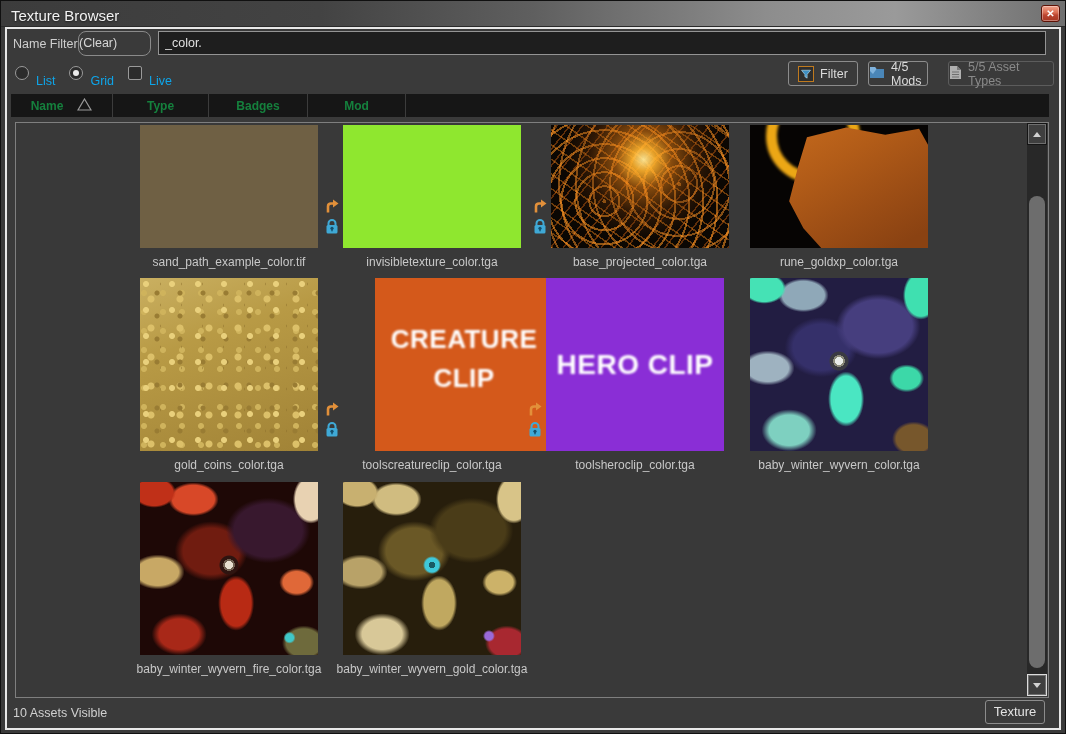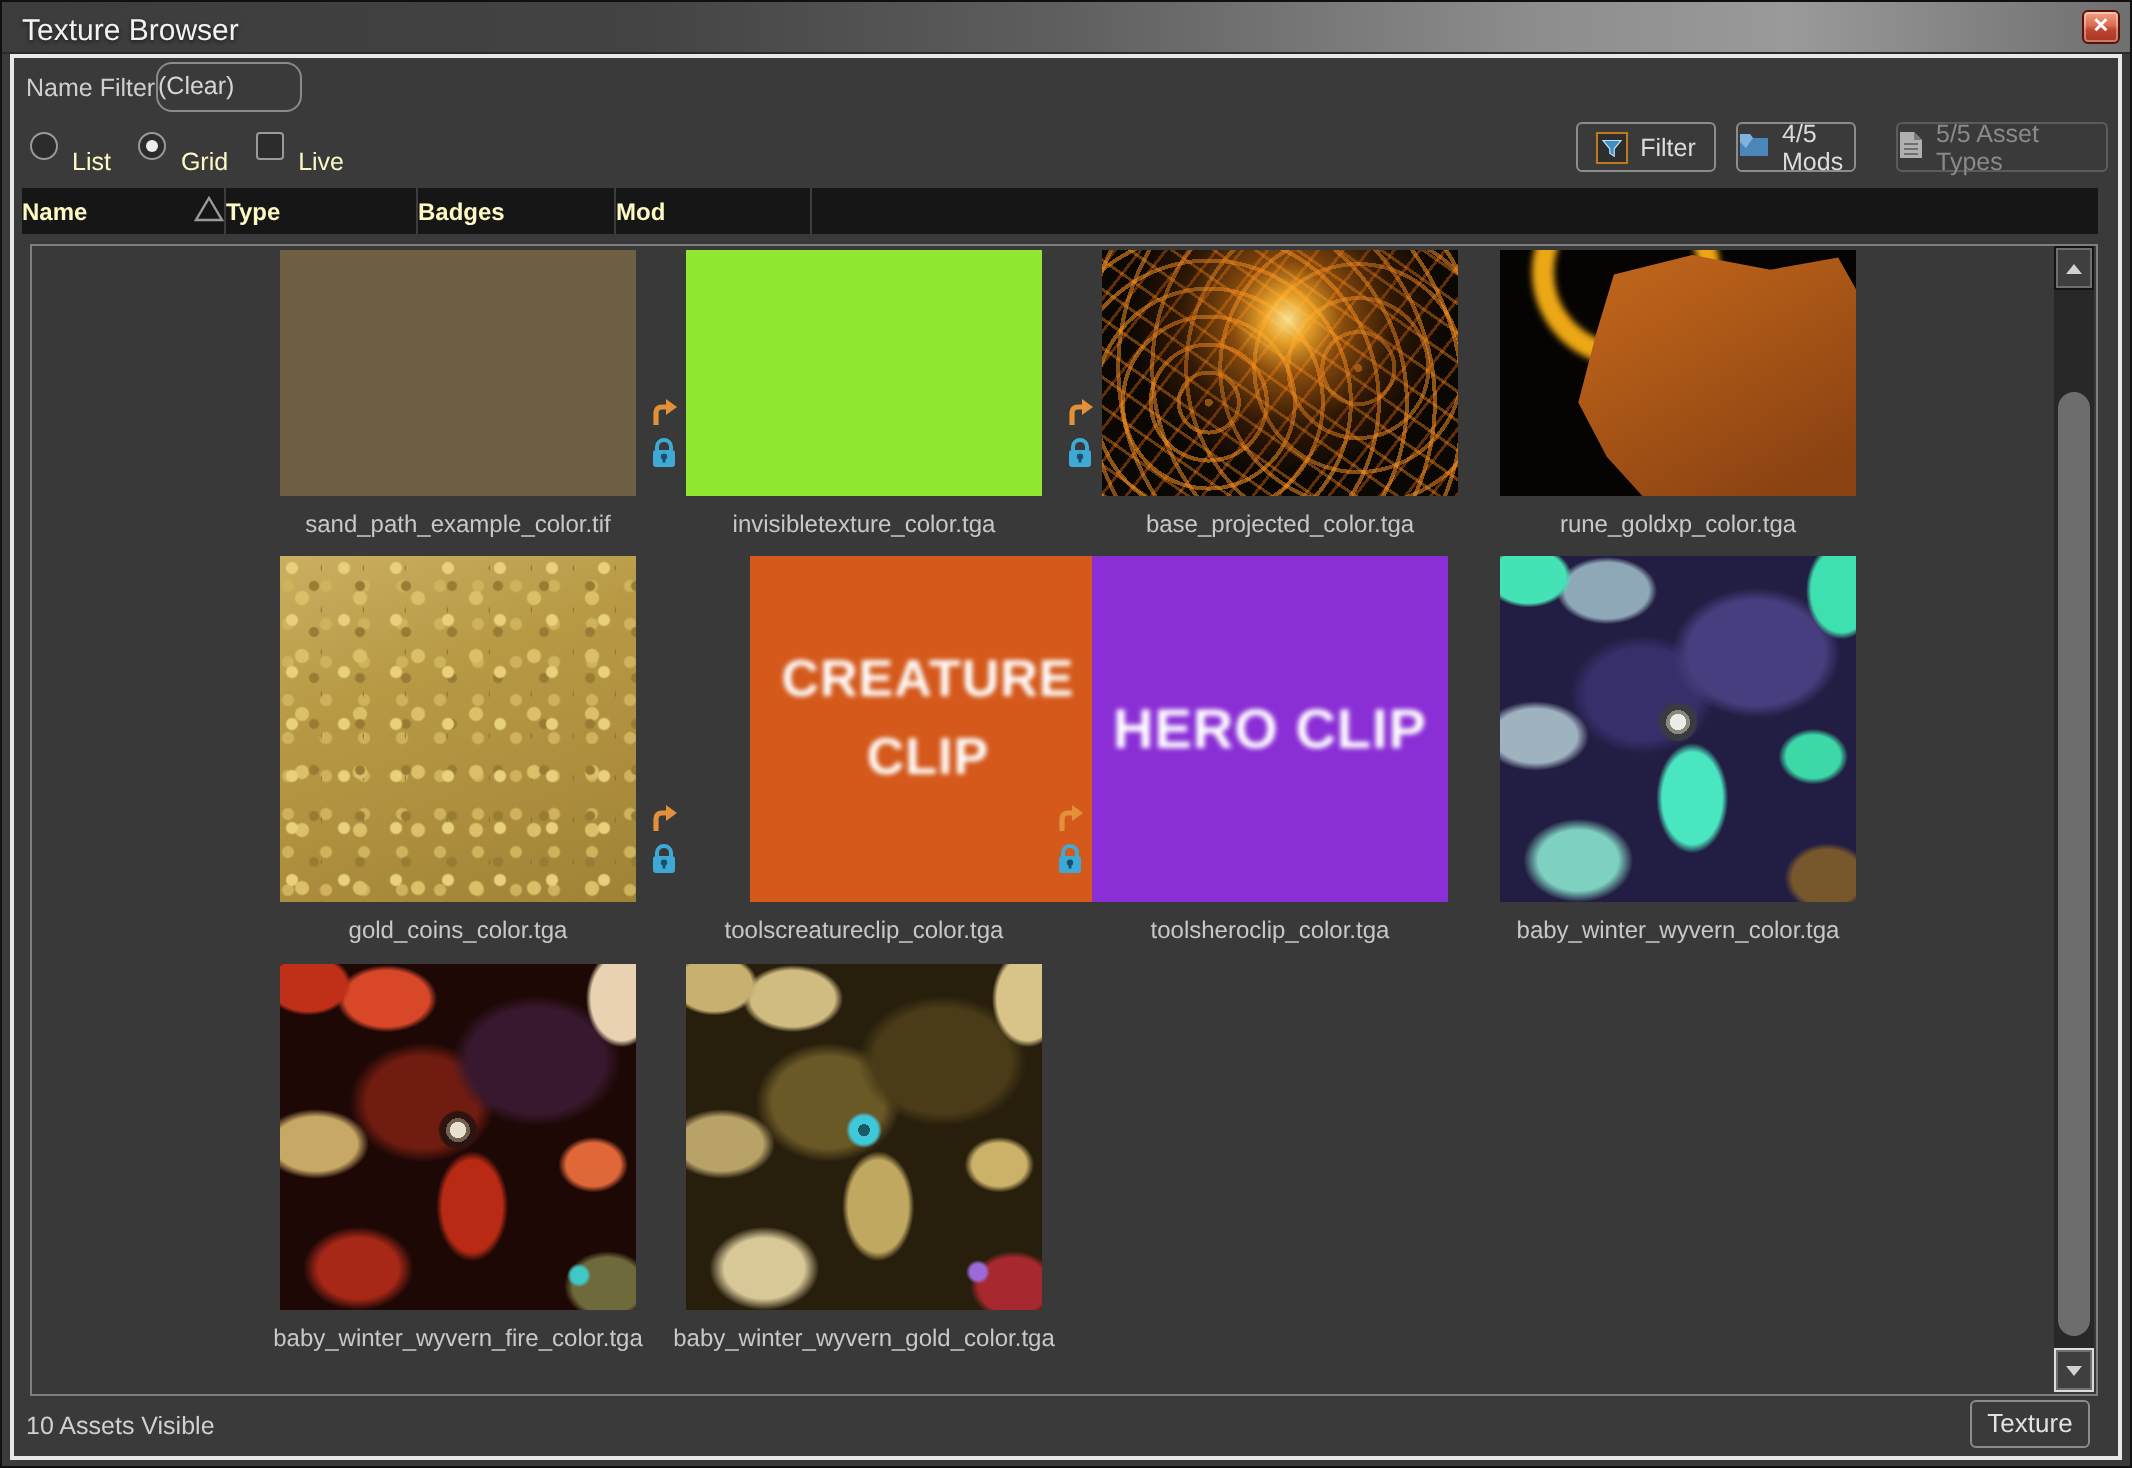--- a/index.html
+++ b/index.html
@@ -25,36 +25,36 @@
   .clear-button{position:absolute;left:77px;top:30px;width:73px;height:25px;border:1px solid #8a8a8a;border-radius:8px;
     background:#3a3a3a;color:#d6d6d6;font-size:12.5px;text-align:left;line-height:23px;cursor:pointer;}
   .filter-input{position:absolute;left:157px;top:30px;width:888px;height:24px;background:#1e1e1e;border:1px solid #949494;
     color:#e0e0e0;font-size:12.5px;padding:0 6px;outline:none;}
 
   
   .radio-group{position:absolute;left:14px;top:63px;height:18px;display:flex;align-items:center;}
   .radio,.checkbox{width:14px;height:14px;background:#2c2c2c;border:1px solid #9a9a9a;display:inline-block;position:relative;cursor:pointer;}
   .radio{border-radius:50%;}
   .radio.checked::after{content:"";position:absolute;left:3px;top:3px;width:6px;height:6px;border-radius:50%;background:#ececec;}
-  .ctl-label{font-size:12.5px;color:#fef9c3;margin:16px 14px 0 7px;}
+  .ctl-label{font-size:12.5px;color:#0ea5e9;margin:16px 14px 0 7px;}
   .checkbox{border-radius:2px;}
 
   
   .tb-button{position:absolute;top:60px;height:25px;border:1px solid #8c8c8c;border-radius:3px;background:#3a3a3a;
     display:flex;align-items:center;justify-content:center;gap:6px;color:#dcdcdc;font-size:12.5px;cursor:pointer;}
   .tb-button.disabled{border-color:#5c5c5c;color:#8a8a8a;cursor:default;}
   .btn-filter{left:787px;width:70px;}
   .btn-mods{left:867px;width:60px;}
   .btn-types{left:947px;width:106px;}
   .funnel-box{width:16px;height:16px;border:1px solid #c07a1e;display:flex;align-items:center;justify-content:center;background:#2e2e2e;}
 
   
   .col-header{position:absolute;left:10px;top:93px;width:1038px;height:23px;background:#161616;display:flex;}
-  .col-cell{height:100%;display:flex;align-items:center;justify-content:space-between;gap:14px;
-    border-right:1px solid #3c3c3c;color:#fef9c3;font-size:12px;font-weight:bold;cursor:pointer;}
+  .col-cell{height:100%;display:flex;align-items:center;justify-content:center;gap:14px;
+    border-right:1px solid #3c3c3c;color:#15803d;font-size:12px;font-weight:bold;cursor:pointer;}
   .col-name{width:102px;}.col-type{width:96px;}.col-badges{width:99px;}.col-mod{width:98px;}
   .col-fill{flex:1;border-right:none;cursor:default;}
 
   
   .asset-panel{position:absolute;left:14px;top:121px;width:1034px;height:576px;background:#393939;border:1px solid #7f7f7f;}
 
   .asset-cell{position:absolute;width:178px;cursor:pointer;}
   .thumb{position:relative;width:178px;overflow:hidden;}
   .shape-wide .thumb{height:123px;}
   .shape-square .thumb{height:173px;}
@@ -160,20 +160,21 @@
     <span class="window-title">Texture Browser</span>
     <div class="close-button">
       <span>✕</span>
     </div>
   </div>
 
   <div class="white-frame"></div>
 
   <span class="filter-label">Name Filter:</span>
   <div class="clear-button">(Clear)</div>
+  <input class="filter-input" type="text" value="_color." style="">
 
   <div class="radio-group">
     <span class="radio"></span>
     <span class="ctl-label">List</span>
     <span class="radio checked"></span>
     <span class="ctl-label">Grid</span>
     <span class="checkbox"></span>
     <span class="ctl-label">Live</span>
   </div>
 

